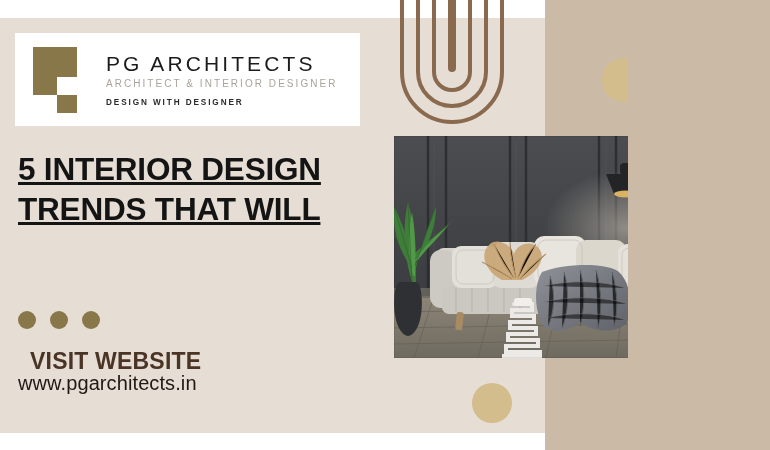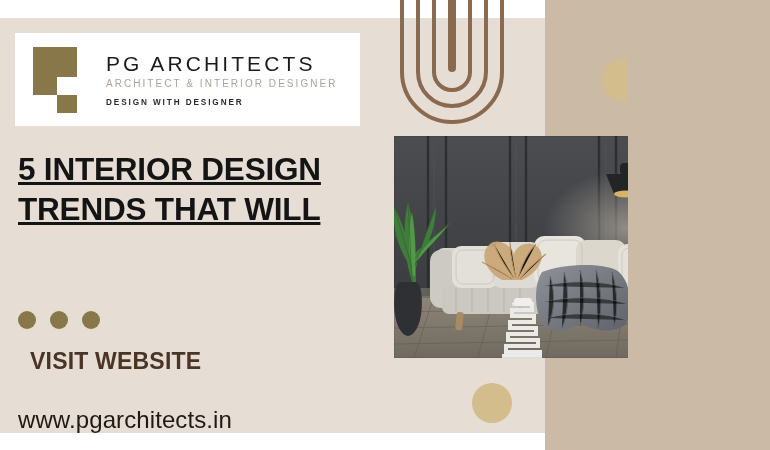--- a/index.html
+++ b/index.html
@@ -131,22 +131,22 @@
     left:30px;top:348px;
     font-size:23px;
     font-weight:700;
     letter-spacing:0.2px;
     color:#4a3425;
     text-transform:uppercase;
     white-space:nowrap;
   }
   .cta-url{
     position:absolute;
-    left:18px;top:406px;
-    font-size:24px;
+    left:18px;top:372px;
+    font-size:20px;
     font-weight:400;
     letter-spacing:0.1px;
     color:#1f1a16;
     white-space:nowrap;
   }
   
   .photo{
     position:absolute;
     left:394px;top:136px;
     width:358px;height:222px;

